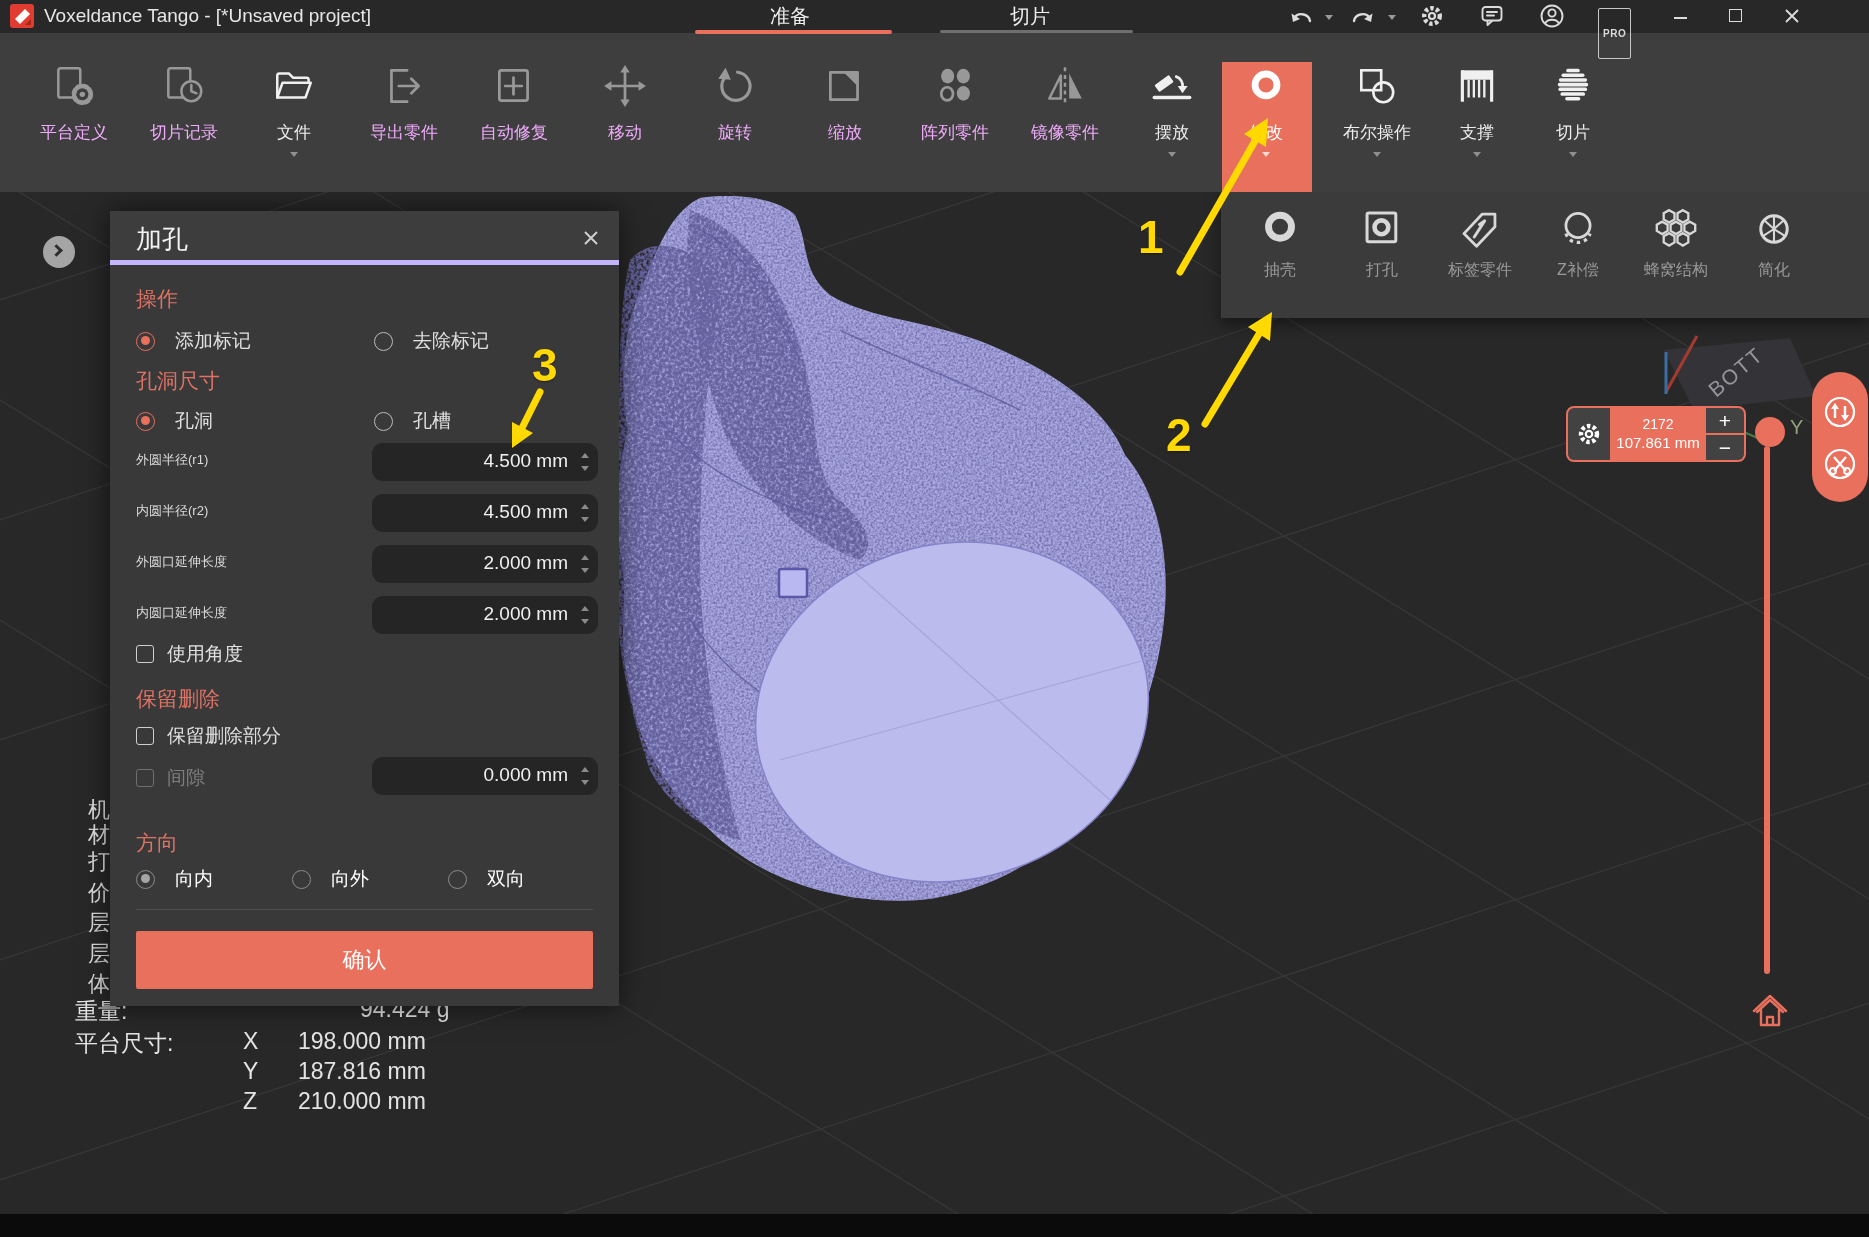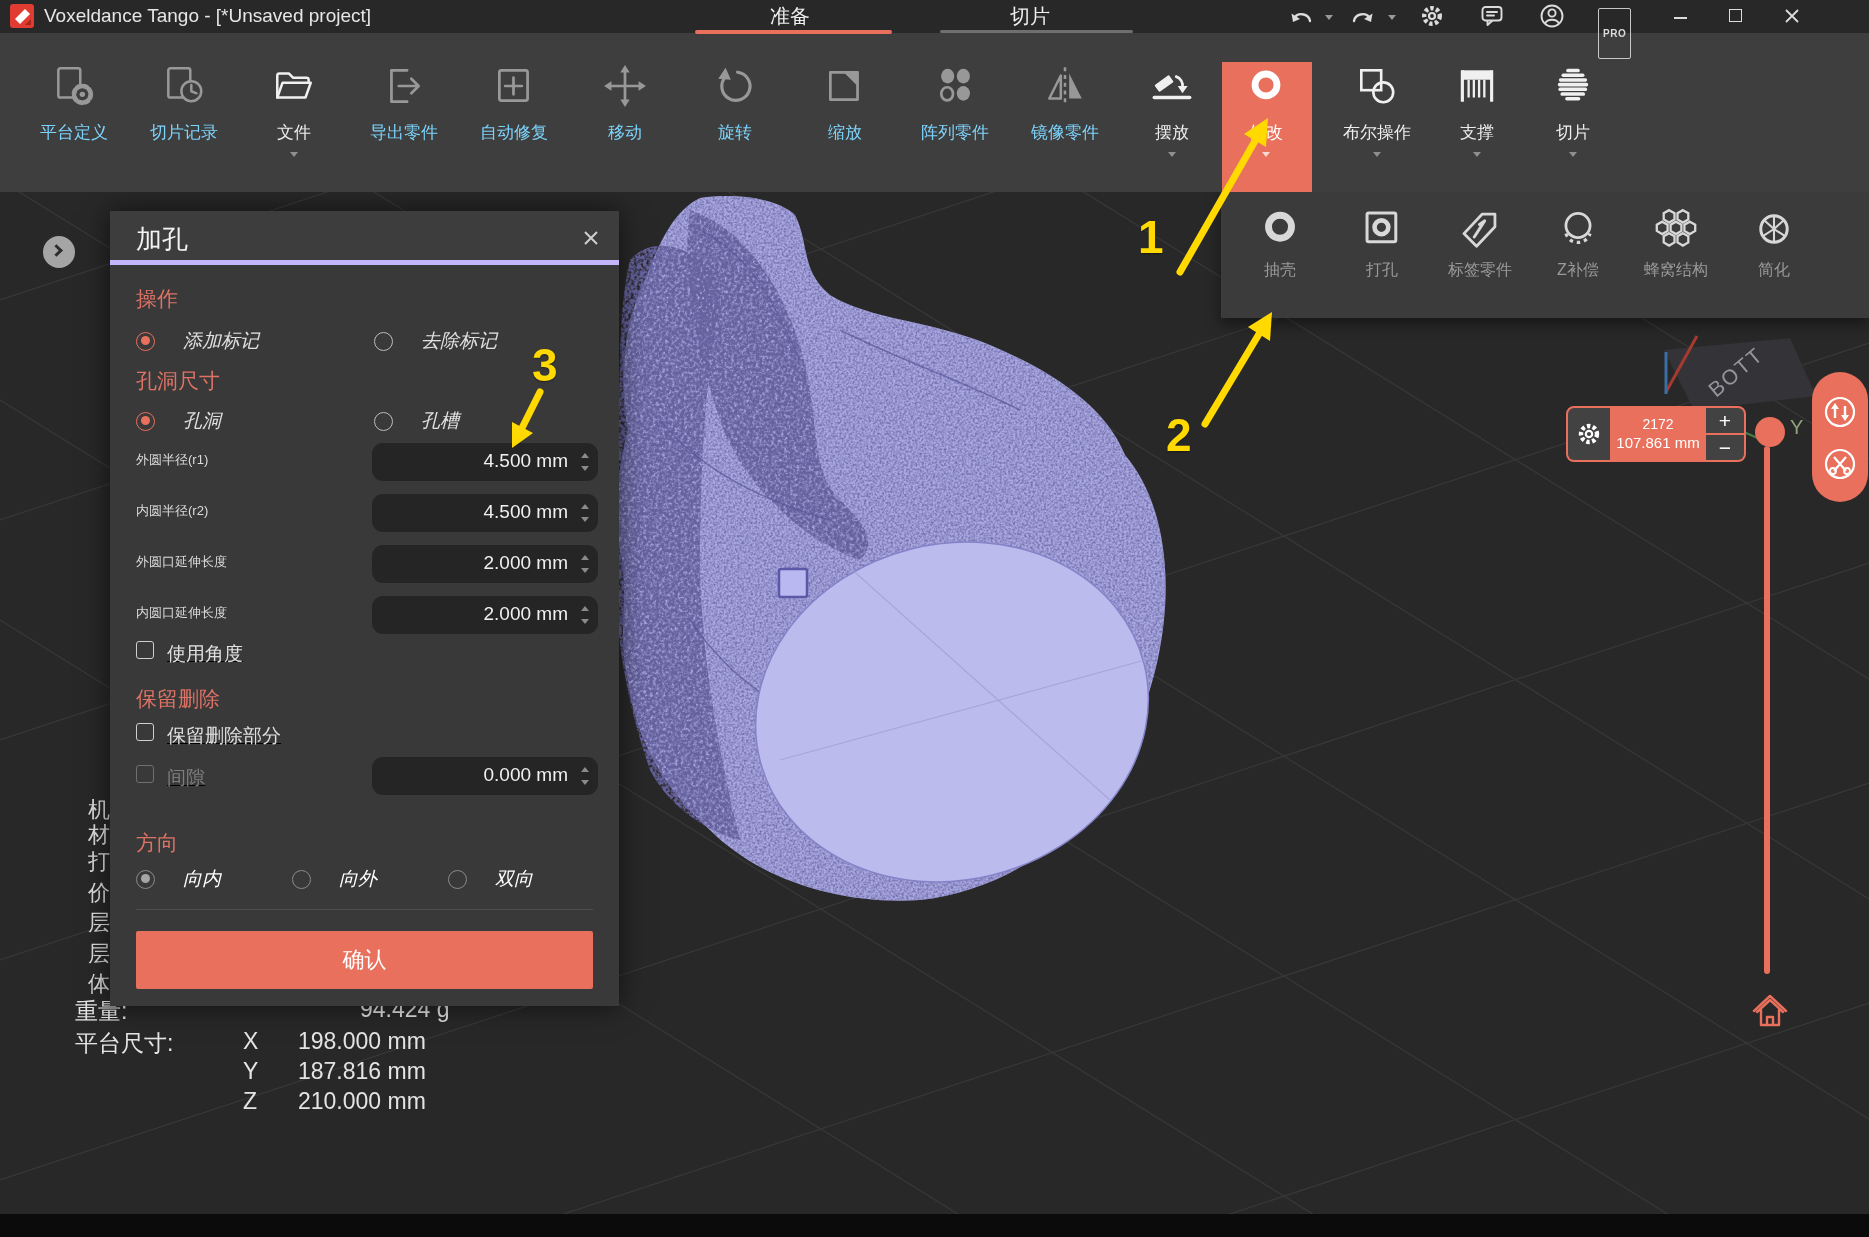--- a/index.html
+++ b/index.html
@@ -22,21 +22,21 @@
   .win-min{position:absolute;left:1674px;top:17px;width:13px;border-top:2px solid #dcdcdc;}
   .win-max{position:absolute;left:1729px;top:9px;width:13px;height:13px;border:1.8px solid #dcdcdc;}
   .win-close{position:absolute;left:1782px;top:6px;width:20px;height:20px;}
 
   
   .toolbar{position:absolute;left:0;top:33px;width:1869px;height:159px;background:#3e3e3e;z-index:55;}
   .modify-tile{position:absolute;left:1222px;top:29px;width:90px;height:130px;background:#e8705c;}
   .tbi{position:absolute;top:30px;width:110px;text-align:center;cursor:pointer;}
   .tbi .ico{display:block;height:52px;}
   .tbi .lbl{display:block;margin-top:6px;font-size:17px;color:#ededed;}
-  .tbi.dim .lbl{color:#7dd3fc;}
+  .tbi.dim .lbl{color:#f0abfc;}
   .tbi.dim .ico{opacity:.55;}
   .tbi .mcaret{display:block;margin:8px auto 0;width:0;height:0;border-left:4px solid transparent;border-right:4px solid transparent;border-top:5px solid #8f8f8f;}
 
   
   .flyout{position:absolute;left:1221px;top:192px;width:648px;height:126px;background:#3b3b3b;box-shadow:0 6px 14px rgba(0,0,0,.45);z-index:40;}
   .fli{position:absolute;top:14px;width:96px;text-align:center;cursor:pointer;}
   .fli .lbl{display:block;margin-top:4px;font-size:16px;color:#9a9a9a;}
 
   
   .vp-svg{position:absolute;left:0;top:0;z-index:1;}
@@ -52,25 +52,25 @@
   
   .dlg{position:absolute;left:110px;top:211px;width:509px;height:795px;background:#393939;box-shadow:0 0 26px rgba(0,0,0,.6);z-index:25;}
   .dlg-head{position:absolute;left:0;top:0;width:100%;height:54px;background:#3d3d3d;border-bottom:5px solid #c4b5fd;}
   .dlg-title{position:absolute;left:26px;top:11px;font-size:26px;color:#f2f2f2;}
   .dlg-close{position:absolute;right:18px;top:17px;width:20px;height:20px;cursor:pointer;}
   .sec-h{position:absolute;left:26px;font-size:21px;color:#dd7265;}
   .radio{position:absolute;display:flex;align-items:center;cursor:pointer;}
   .rdot{width:19px;height:19px;border-radius:50%;border:1.6px solid #bdbdbd;display:inline-block;position:relative;}
   .radio.sel .rdot{border-color:#e8705c;}
   .radio.sel .rdot::after{content:"";position:absolute;left:3.5px;top:3.5px;width:9px;height:9px;border-radius:50%;background:#e8705c;}
-  .radio .rlbl{margin-left:28px;font-size:19px;color:#e0e0e0;font-style:italic;}
+  .radio .rlbl{margin-left:20px;font-size:19px;color:#e0e0e0;}
   .radio.dis .rdot{border-color:#8a8a8a;}
   .radio.dis.sel .rdot::after{background:#a5a5a5;}
   .radio.dis .rlbl{color:#ffffff;text-align:right;}
-  .chk{position:absolute;display:flex;cursor:pointer;text-decoration:underline;}
+  .chk{position:absolute;display:flex;align-items:center;cursor:pointer;}
   .cbox{width:18px;height:18px;border:1.6px solid #cfcfcf;border-radius:3px;display:inline-block;}
   .chk .clbl{margin-left:13px;font-size:19px;color:#e0e0e0;}
   .chk.dis .cbox{border-color:#6f6f6f;}
   .chk.dis .clbl{color:#7d7d7d;}
   .fld-lbl{position:absolute;left:26px;font-size:13px;color:#dcdcdc;}
   .fld{position:absolute;left:262px;width:226px;height:38px;background:#252525;border-radius:11px;}
   .fld .val{position:absolute;right:30px;top:7px;font-size:19px;color:#f0f0f0;}
   .spin{position:absolute;right:8px;top:8px;width:10px;height:22px;cursor:pointer;}
   .spin i{position:absolute;left:1px;width:0;height:0;border-left:4px solid transparent;border-right:4px solid transparent;}
   .spin .up{top:2px;border-bottom:5px solid #8a8a8a;}

